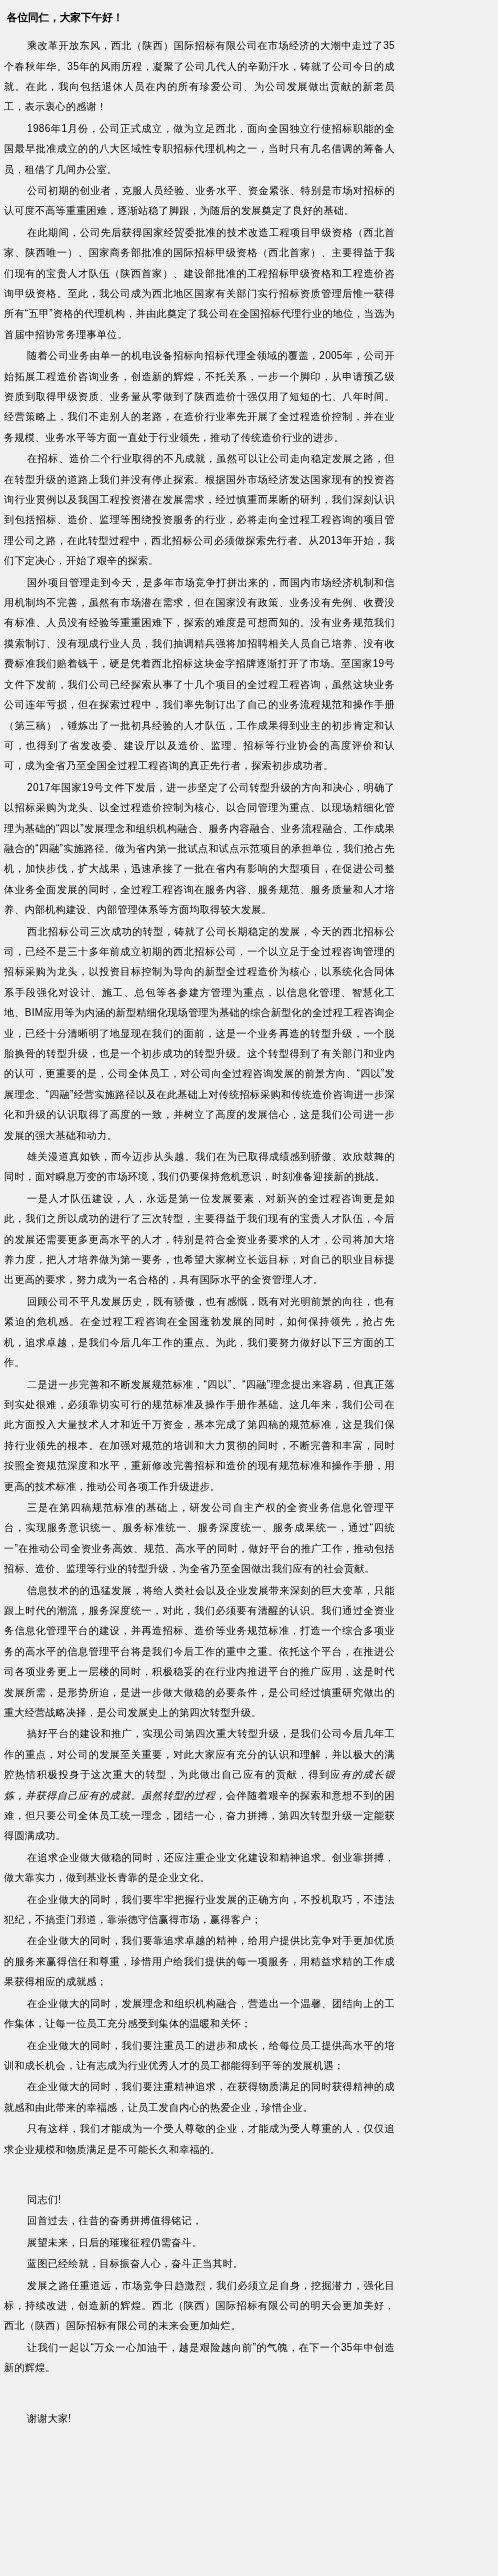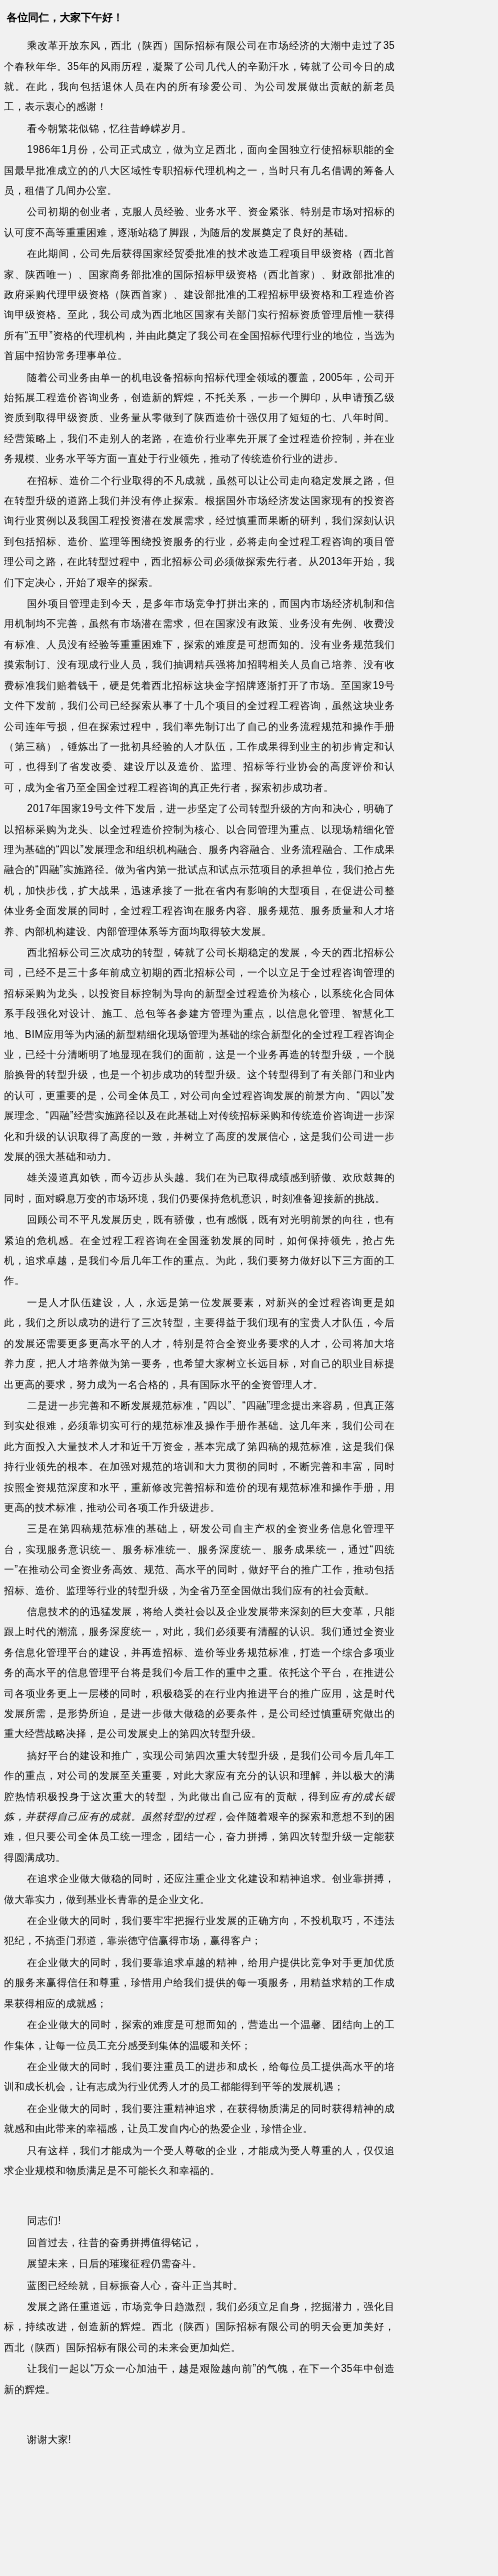--- a/index.html
+++ b/index.html
@@ -33,40 +33,39 @@
   .para.space-before { margin-top: 30px; }
   .italic { font-style: italic; }
 </style>
 </head>
 <body>
 
 <div class="doc">
   <h1 class="title">各位同仁，大家下午好！</h1>
   <div>
       <p class="para">乘改革开放东风，西北（陕西）国际招标有限公司在市场经济的大潮中走过了35个春秋年华。35年的风雨历程，凝聚了公司几代人的辛勤汗水，铸就了公司今日的成就。在此，我向包括退休人员在内的所有珍爱公司、为公司发展做出贡献的新老员工，表示衷心的感谢！</p>
-      <p class="para">看今朝繁花似锦，忆往昔峥嵘岁月。</p>
       <p class="para">1986年1月份，公司正式成立，做为立足西北，面向全国独立行使招标职能的全国最早批准成立的的八大区域性专职招标代理机构之一，当时只有几名借调的筹备人员，租借了几间办公室。</p>
       <p class="para">公司初期的创业者，克服人员经验、业务水平、资金紧张、特别是市场对招标的认可度不高等重重困难，逐渐站稳了脚跟，为随后的发展奠定了良好的基础。</p>
-      <p class="para">在此期间，公司先后获得国家经贸委批准的技术改造工程项目甲级资格（西北首家、陕西唯一）、国家商务部批准的国际招标甲级资格（西北首家）、财政部批准的政府采购代理甲级资格（陕西首家）、建设部批准的工程招标甲级资格和工程造价咨询甲级资格。至此，我公司成为西北地区国家有关部门实行招标资质管理后惟一获得所有“五甲”资格的代理机构，并由此奠定了我公司在全国招标代理行业的地位，当选为首届中招协常务理事单位。</p>
+      <p class="para">在此期间，公司先后获得国家经贸委批准的技术改造工程项目甲级资格（西北首家、陕西唯一）、国家商务部批准的国际招标甲级资格（西北首家）、主要得益于我们现有的宝贵人才队伍（陕西首家）、建设部批准的工程招标甲级资格和工程造价咨询甲级资格。至此，我公司成为西北地区国家有关部门实行招标资质管理后惟一获得所有“五甲”资格的代理机构，并由此奠定了我公司在全国招标代理行业的地位，当选为首届中招协常务理事单位。</p>
       <p class="para">随着公司业务由单一的机电设备招标向招标代理全领域的覆盖，2005年，公司开始拓展工程造价咨询业务，创造新的辉煌，不托关系，一步一个脚印，从申请预乙级资质到取得甲级资质、业务量从零做到了陕西造价十强仅用了短短的七、八年时间。经营策略上，我们不走别人的老路，在造价行业率先开展了全过程造价控制，并在业务规模、业务水平等方面一直处于行业领先，推动了传统造价行业的进步。</p>
       <p class="para">在招标、造价二个行业取得的不凡成就，虽然可以让公司走向稳定发展之路，但在转型升级的道路上我们并没有停止探索。根据国外市场经济发达国家现有的投资咨询行业贯例以及我国工程投资潜在发展需求，经过慎重而果断的研判，我们深刻认识到包括招标、造价、监理等围绕投资服务的行业，必将走向全过程工程咨询的项目管理公司之路，在此转型过程中，西北招标公司必须做探索先行者。从2013年开始，我们下定决心，开始了艰辛的探索。</p>
       <p class="para">国外项目管理走到今天，是多年市场竞争打拼出来的，而国内市场经济机制和信用机制均不完善，虽然有市场潜在需求，但在国家没有政策、业务没有先例、收费没有标准、人员没有经验等重重困难下，探索的难度是可想而知的。没有业务规范我们摸索制订、没有现成行业人员，我们抽调精兵强将加招聘相关人员自己培养、没有收费标准我们赔着钱干，硬是凭着西北招标这块金字招牌逐渐打开了市场。至国家19号文件下发前，我们公司已经探索从事了十几个项目的全过程工程咨询，虽然这块业务公司连年亏损，但在探索过程中，我们率先制订出了自己的业务流程规范和操作手册（第三稿），锤炼出了一批初具经验的人才队伍，工作成果得到业主的初步肯定和认可，也得到了省发改委、建设厅以及造价、监理、招标等行业协会的高度评价和认可，成为全省乃至全国全过程工程咨询的真正先行者，探索初步成功者。</p>
       <p class="para">2017年国家19号文件下发后，进一步坚定了公司转型升级的方向和决心，明确了以招标采购为龙头、以全过程造价控制为核心、以合同管理为重点、以现场精细化管理为基础的“四以”发展理念和组织机构融合、服务内容融合、业务流程融合、工作成果融合的“四融”实施路径。做为省内第一批试点和试点示范项目的承担单位，我们抢占先机，加快步伐，扩大战果，迅速承接了一批在省内有影响的大型项目，在促进公司整体业务全面发展的同时，全过程工程咨询在服务内容、服务规范、服务质量和人才培养、内部机构建设、内部管理体系等方面均取得较大发展。</p>
       <p class="para">西北招标公司三次成功的转型，铸就了公司长期稳定的发展，今天的西北招标公司，已经不是三十多年前成立初期的西北招标公司，一个以立足于全过程咨询管理的招标采购为龙头，以投资目标控制为导向的新型全过程造价为核心，以系统化合同体系手段强化对设计、施工、总包等各参建方管理为重点，以信息化管理、智慧化工地、BIM应用等为内涵的新型精细化现场管理为基础的综合新型化的全过程工程咨询企业，已经十分清晰明了地显现在我们的面前，这是一个业务再造的转型升级，一个脱胎换骨的转型升级，也是一个初步成功的转型升级。这个转型得到了有关部门和业内的认可，更重要的是，公司全体员工，对公司向全过程咨询发展的前景方向、“四以”发展理念、“四融”经营实施路径以及在此基础上对传统招标采购和传统造价咨询进一步深化和升级的认识取得了高度的一致，并树立了高度的发展信心，这是我们公司进一步发展的强大基础和动力。</p>
       <p class="para">雄关漫道真如铁，而今迈步从头越。我们在为已取得成绩感到骄傲、欢欣鼓舞的同时，面对瞬息万变的市场环境，我们仍要保持危机意识，时刻准备迎接新的挑战。</p>
+      <p class="para">一是人才队伍建设，人，永远是第一位发展要素，对新兴的全过程咨询更是如此，我们之所以成功的进行了三次转型，主要得益于我们现有的宝贵人才队伍，今后的发展还需要更多更高水平的人才，特别是符合全资业务要求的人才，公司将加大培养力度，把人才培养做为第一要务，也希望大家树立长远目标，对自己的职业目标提出更高的要求，努力成为一名合格的，具有国际水平的全资管理人才。</p>
       <p class="para">回顾公司不平凡发展历史，既有骄傲，也有感慨，既有对光明前景的向往，也有紧迫的危机感。在全过程工程咨询在全国蓬勃发展的同时，如何保持领先，抢占先机，追求卓越，是我们今后几年工作的重点。为此，我们要努力做好以下三方面的工作。</p>
-      <p class="para">一是人才队伍建设，人，永远是第一位发展要素，对新兴的全过程咨询更是如此，我们之所以成功的进行了三次转型，主要得益于我们现有的宝贵人才队伍，今后的发展还需要更多更高水平的人才，特别是符合全资业务要求的人才，公司将加大培养力度，把人才培养做为第一要务，也希望大家树立长远目标，对自己的职业目标提出更高的要求，努力成为一名合格的，具有国际水平的全资管理人才。</p>
       <p class="para">二是进一步完善和不断发展规范标准，“四以”、“四融”理念提出来容易，但真正落到实处很难，必须靠切实可行的规范标准及操作手册作基础。这几年来，我们公司在此方面投入大量技术人才和近千万资金，基本完成了第四稿的规范标准，这是我们保持行业领先的根本。在加强对规范的培训和大力贯彻的同时，不断完善和丰富，同时按照全资规范深度和水平，重新修改完善招标和造价的现有规范标准和操作手册，用更高的技术标准，推动公司各项工作升级进步。</p>
       <p class="para">三是在第四稿规范标准的基础上，研发公司自主产权的全资业务信息化管理平台，实现服务意识统一、服务标准统一、服务深度统一、服务成果统一，通过“四统一”在推动公司全资业务高效、规范、高水平的同时，做好平台的推广工作，推动包括招标、造价、监理等行业的转型升级，为全省乃至全国做出我们应有的社会贡献。</p>
       <p class="para">信息技术的的迅猛发展，将给人类社会以及企业发展带来深刻的巨大变革，只能跟上时代的潮流，服务深度统一，对此，我们必须要有清醒的认识。我们通过全资业务信息化管理平台的建设，并再造招标、造价等业务规范标准，打造一个综合多项业务的高水平的信息管理平台将是我们今后工作的重中之重。依托这个平台，在推进公司各项业务更上一层楼的同时，积极稳妥的在行业内推进平台的推广应用，这是时代发展所需，是形势所迫，是进一步做大做稳的必要条件，是公司经过慎重研究做出的重大经营战略决择，是公司发展史上的第四次转型升级。</p>
       <p class="para"><span>搞好平台的建设和推广，实现公司第四次重大转型升级，是我们公司今后几年工作的重点，对公司的发展至关重要，对此大家应有充分的认识和理解，并以极大的满腔热情积极投身于这次重大的转型，为此做出自己应有的贡献，得到应</span><span class="italic">有的成长锻炼，并获得自己应有的成就。虽然转型的过程，</span><span>会伴随着艰辛的探索和意想不到的困难，但只要公司全体员工统一理念，团结一心，奋力拼搏，第四次转型升级一定能获得圆满成功。</span></p>
       <p class="para">在追求企业做大做稳的同时，还应注重企业文化建设和精神追求。创业靠拼搏，做大靠实力，做到基业长青靠的是企业文化。</p>
       <p class="para">在企业做大的同时，我们要牢牢把握行业发展的正确方向，不投机取巧，不违法犯纪，不搞歪门邪道，靠崇德守信赢得市场，赢得客户；</p>
       <p class="para">在企业做大的同时，我们要靠追求卓越的精神，给用户提供比竞争对手更加优质的服务来赢得信任和尊重，珍惜用户给我们提供的每一项服务，用精益求精的工作成果获得相应的成就感；</p>
-      <p class="para">在企业做大的同时，探索的难度是可想而知的，营造出一个温馨、团结向上的工作集体，让每一位员工充分感受到集体的温暖和关怀；</p>
+      <p class="para">在企业做大的同时，发展理念和组织机构融合，营造出一个温馨、团结向上的工作集体，让每一位员工充分感受到集体的温暖和关怀；</p>
       <p class="para">在企业做大的同时，我们要注重员工的进步和成长，给每位员工提供高水平的培训和成长机会，让有志成为行业优秀人才的员工都能得到平等的发展机遇；</p>
       <p class="para">在企业做大的同时，我们要注重精神追求，在获得物质满足的同时获得精神的成就感和由此带来的幸福感，让员工发自内心的热爱企业，珍惜企业。</p>
       <p class="para">只有这样，我们才能成为一个受人尊敬的企业，才能成为受人尊重的人，仅仅追求企业规模和物质满足是不可能长久和幸福的。</p>
       <p class="para bold space-before">同志们!</p>
       <p class="para">回首过去，往昔的奋勇拼搏值得铭记，</p>
       <p class="para">展望未来，日后的璀璨征程仍需奋斗。</p>
       <p class="para">蓝图已经绘就，目标振奋人心，奋斗正当其时。</p>
       <p class="para">发展之路任重道远，市场竞争日趋激烈，我们必须立足自身，挖掘潜力，强化目标，持续改进，创造新的辉煌。西北（陕西）国际招标有限公司的明天会更加美好，西北（陕西）国际招标有限公司的未来会更加灿烂。</p>
       <p class="para">让我们一起以“万众一心加油干，越是艰险越向前”的气魄，在下一个35年中创造新的辉煌。</p>
       <p class="para space-before">谢谢大家!</p>

